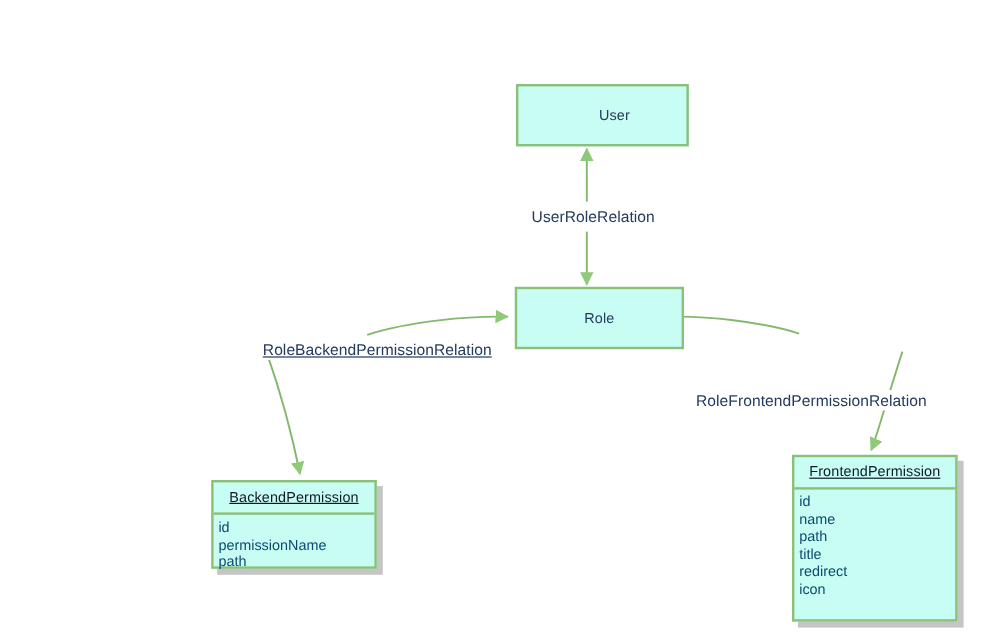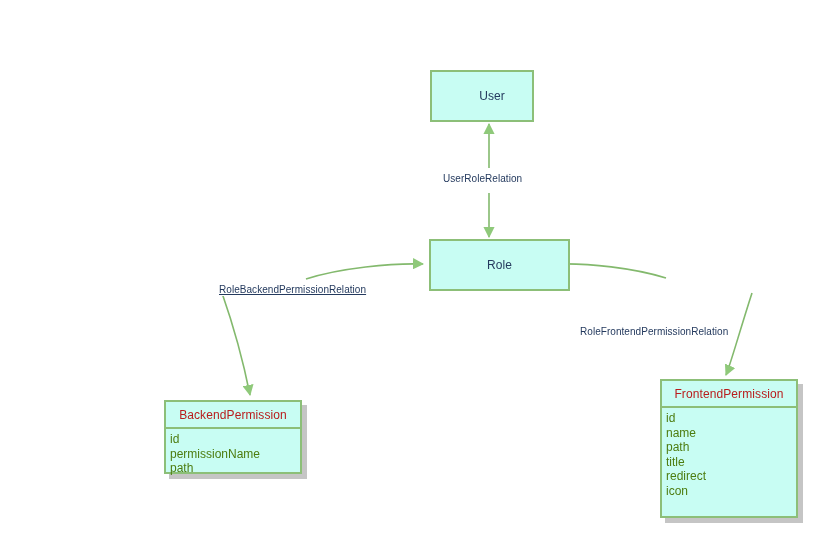--- a/index.html
+++ b/index.html
@@ -50,38 +50,39 @@
     box-shadow: 5px 5px 0 0 rgba(150,150,150,0.55);
   }
   .class-title-bar {
     box-sizing: border-box;
     border-bottom: 2px solid #8cbf78;
     text-align: center;
     padding: 3px 6px 4px 6px;
   }
   .class-title {
     font-size: 12px;
-    color: #b91c1c;
+    color: #0f172a;
+    text-decoration: underline;
     letter-spacing: 0.1px;
   }
   .class-attrs {
     box-sizing: border-box;
     padding: 3px 0 4px 4px;
   }
   .attr {
     font-size: 12px;
     line-height: 14.6px;
-    color: #4d7c0f;
+    color: #0c4a6e;
     white-space: nowrap;
   }
 
   
   .edge-label {
     position: absolute;
-    font-size: 10px;
+    font-size: 13px;
     color: #243a5e;
     background: #ffffff;
     white-space: nowrap;
     padding: 1px 3px;
     letter-spacing: 0.05px;
   }
 </style>
 </head>
 <body>
 
@@ -106,29 +107,29 @@
       <path d="M 306 279 C 340 268 392 263 423 264" fill="none" stroke="#83b96d" stroke-width="1.6" marker-end="url(#arrow-end)"></path>
       <path d="M 222 293 C 235 330 245 370 250 395" fill="none" stroke="#83b96d" stroke-width="1.6" marker-end="url(#arrow-end)"></path>
     </g>
 
     <g>
       <path d="M 666 278 C 634 268 588 263 557 264" fill="none" stroke="#83b96d" stroke-width="1.6" marker-end="url(#arrow-end)"></path>
       <path d="M 752 293 C 740 330 730 366 726 375" fill="none" stroke="#83b96d" stroke-width="1.6" marker-end="url(#arrow-end)"></path>
     </g>
   </svg>
 
-  <div class="entity" style="left:430px; top:70px; width:104px; height:52px;padding-left:20px;">
+  <div class="entity" style="left:430px; top:70px; width:144px; height:52px;padding-left:20px;">
     <span class="entity-label">User</span>
   </div>
 
   <div class="entity" style="left:429px; top:239px; width:141px; height:52px;">
     <span class="entity-label">Role</span>
   </div>
 
-  <div class="classbox" style="left:164px; top:400px; width:138px; height:74px;">
+  <div class="classbox" style="left:176px; top:400px; width:138px; height:74px;">
     <div class="class-title-bar">
       <span class="class-title">BackendPermission</span>
     </div>
     <div class="class-attrs">
       <div class="attr">id</div>
       <div class="attr">permissionName</div>
       <div class="attr">path</div>
     </div>
   </div>
 

